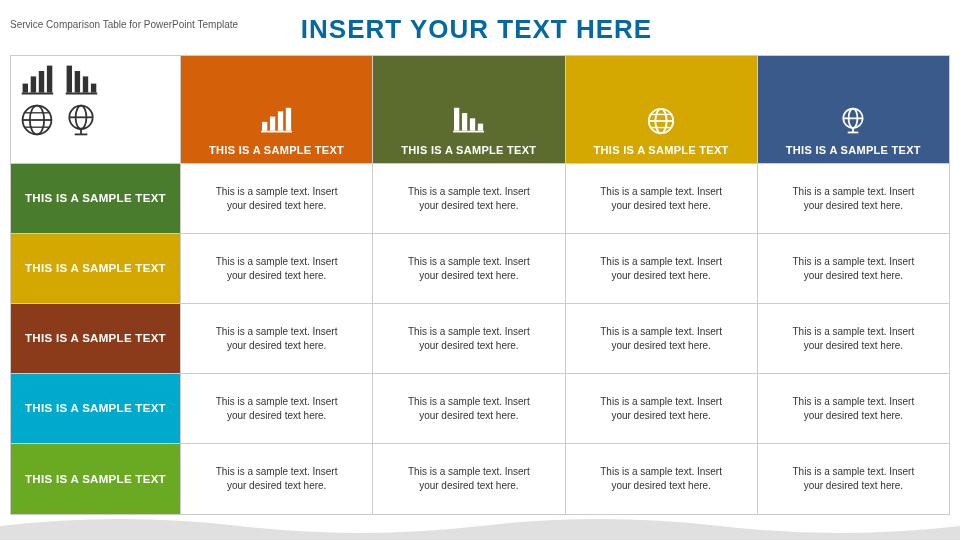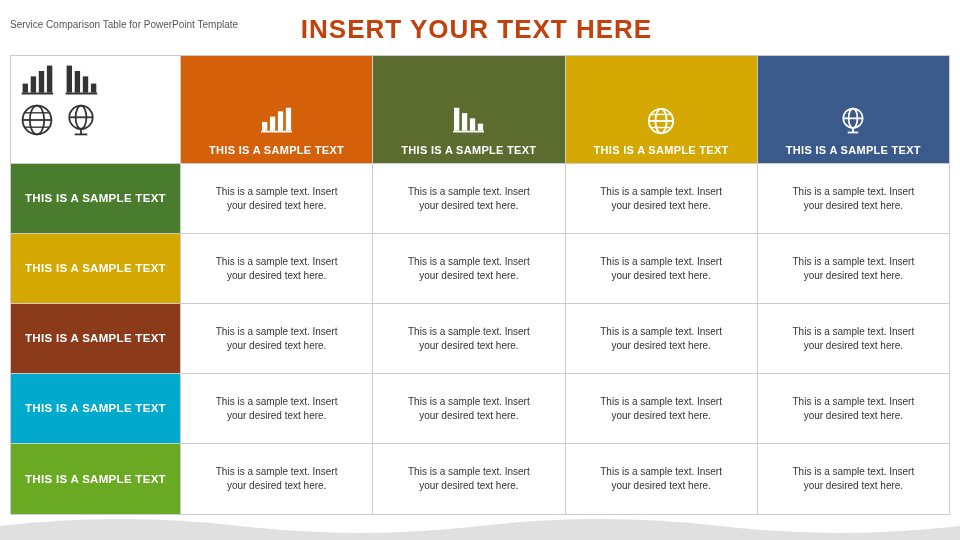--- a/index.html
+++ b/index.html
@@ -17,21 +17,21 @@
       left: 10px;
       font-size: 10px;
       color: #555;
     }
     .main-title {
       text-align: center;
       font-size: 26px;
       font-weight: 900;
       padding: 14px 7px 10px 0;
       letter-spacing: 1px;
-      color: #c2410c;
+      color: #0369a1;
     }
     .table-area {
       display: flex;
       flex-direction: row;
       margin: 0 10px;
       border: 1px solid #ccc;
     }
     
     .col-labels {
       display: flex;

